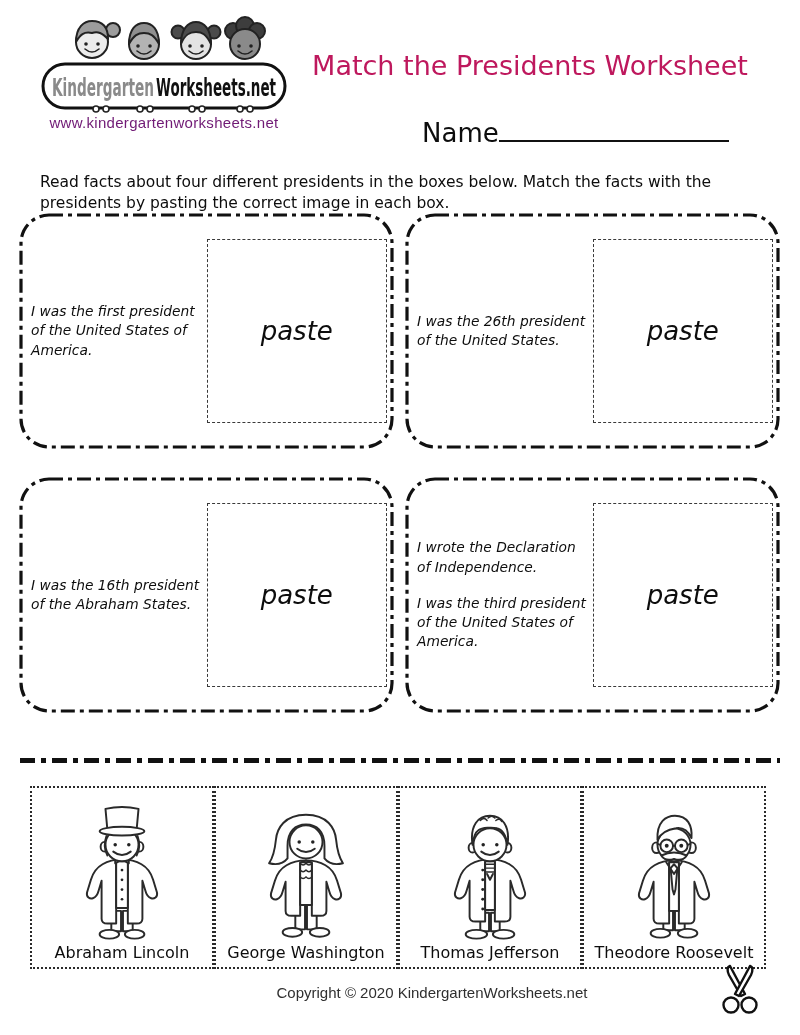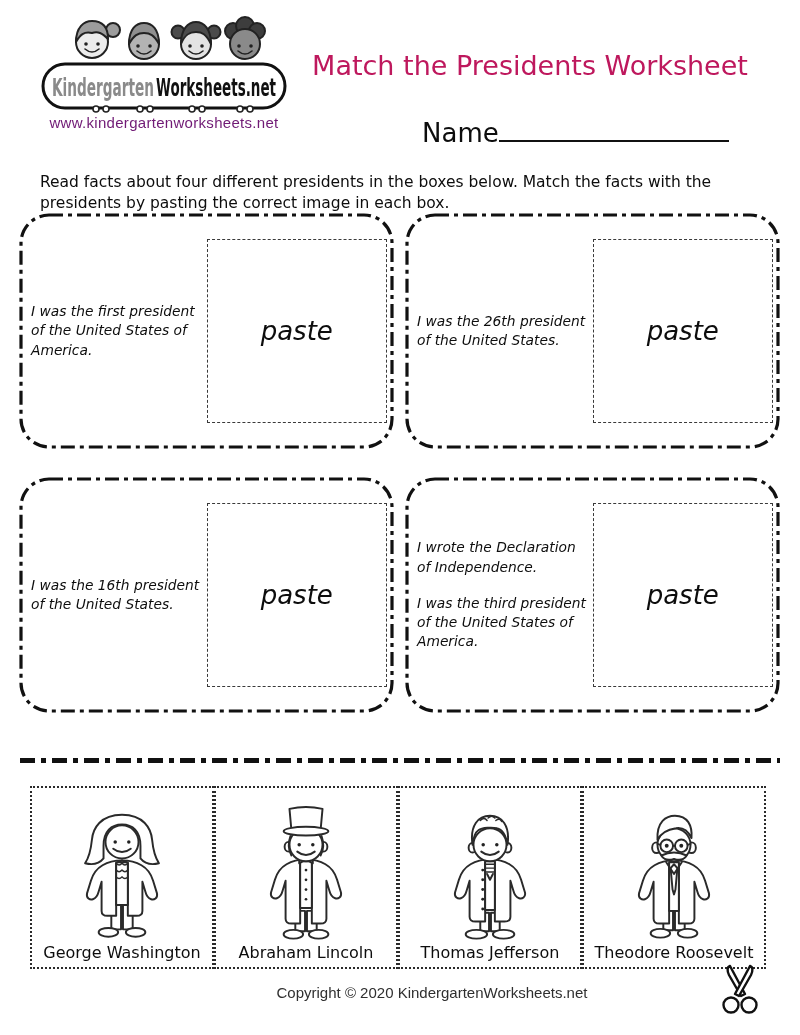--- a/index.html
+++ b/index.html
@@ -136,21 +136,21 @@
       <div class="paste-box">
         <span>paste</span>
       </div>
     </div>
 
     <div class="fact-box">
       <svg class="dash-border" width="377" height="238">
         <rect x="3" y="3" width="371" height="232" rx="28" fill="none" stroke="#111" stroke-width="3.2" stroke-dasharray="14 5 4 5"></rect>
       </svg>
       <div class="facts">
-        <p>I was the 16th president of the United States.</p>
+        <p>I was the 16th president of the Abraham States.</p>
       </div>
       <div class="paste-box">
         <span>paste</span>
       </div>
     </div>
 
     <div class="fact-box">
       <svg class="dash-border" width="377" height="238">
         <rect x="3" y="3" width="371" height="232" rx="28" fill="none" stroke="#111" stroke-width="3.2" stroke-dasharray="14 5 4 5"></rect>
       </svg>
@@ -160,43 +160,20 @@
       </div>
       <div class="paste-box">
         <span>paste</span>
       </div>
     </div>
   </div>
 
   <div class="abs divider"></div>
 
   <div class="abs presidents">
-
-    <div class="president-box">
-      <svg width="126" height="138" viewBox="0 0 120 142">
-        <g fill="#fff" stroke="#2a2a2a" stroke-width="2" stroke-linejoin="round" stroke-linecap="round">
-          <rect x="49" y="104" width="10" height="25"></rect>
-            <rect x="61" y="104" width="10" height="25"></rect>
-          <ellipse cx="46" cy="132" rx="10" ry="4.5"></ellipse>
-            <ellipse cx="74" cy="132" rx="10" ry="4.5"></ellipse>
-          <path d="M60,58 C52,58 45,60 40,63 C33,67 30,72 28,79 L24,92 C23,97 27,99 30,98 C33,97 35,94 36,90 L39,80 L39,110 C39,114 42,115 45,115 L54,115 L54,61 Z"></path>
-          <path d="M60,58 C68,58 75,60 80,63 C87,67 90,72 92,79 L96,92 C97,97 93,99 90,98 C87,97 85,94 84,90 L81,80 L81,110 C81,114 78,115 75,115 L66,115 L66,61 Z"></path>
-          <rect x="54" y="60" width="12" height="44"></rect>
-          <path d="M60,11 C38,11 30,25 29,37 C28,47 26,55 22,61 C30,63 37,61 41,56 L41,43 C41,28 49,21 60,21 C71,21 79,28 79,43 L79,56 C83,61 90,63 98,61 C94,55 92,47 91,37 C90,25 82,11 60,11 Z"></path>
-          <circle cx="60" cy="39" r="17"></circle>
-          <path d="M54,61 q3,3.5 6,0 q3,3.5 6,0 M54,68 q3,3.5 6,0 q3,3.5 6,0 M54,75 q3,3.5 6,0 q3,3.5 6,0" fill="none" stroke-width="1.5"></path>
-          <path d="M51,46 Q60,53 69,46" fill="none"></path>
-        </g>
-        <g fill="#222">
-          <circle cx="53" cy="39" r="1.8"></circle>
-            <circle cx="67" cy="39" r="1.8"></circle>
-        </g>
-      </svg>
-      <div class="president-name">George Washington</div>
-    </div>
 
     <div class="president-box">
       <svg width="126" height="138" viewBox="0 0 120 142">
         <g fill="#fff" stroke="#2a2a2a" stroke-width="2" stroke-linejoin="round" stroke-linecap="round">
           <rect x="49" y="110" width="10" height="21"></rect>
             <rect x="61" y="110" width="10" height="21"></rect>
           <ellipse cx="47" cy="134" rx="10" ry="4.5"></ellipse>
             <ellipse cx="73" cy="134" rx="10" ry="4.5"></ellipse>
           <path d="M60,57 C52,57 45,59 40,62 C33,66 30,71 28,78 L24,91 C23,96 27,98 30,97 C33,96 35,93 36,89 L39,79 L39,118 C39,122 42,123 45,123 L54,123 L54,60 Z"></path>
           <path d="M60,57 C68,57 75,59 80,62 C87,66 90,71 92,78 L96,91 C97,96 93,98 90,97 C87,96 85,93 84,89 L81,79 L81,118 C81,122 78,123 75,123 L66,123 L66,60 Z"></path>
@@ -220,20 +197,43 @@
           <circle cx="60" cy="88" r="1.4"></circle>
             <circle cx="60" cy="98" r="1.4"></circle>
         </g>
       </svg>
       <div class="president-name">Abraham Lincoln</div>
     </div>
 
     <div class="president-box">
       <svg width="126" height="138" viewBox="0 0 120 142">
         <g fill="#fff" stroke="#2a2a2a" stroke-width="2" stroke-linejoin="round" stroke-linecap="round">
+          <rect x="49" y="104" width="10" height="25"></rect>
+            <rect x="61" y="104" width="10" height="25"></rect>
+          <ellipse cx="46" cy="132" rx="10" ry="4.5"></ellipse>
+            <ellipse cx="74" cy="132" rx="10" ry="4.5"></ellipse>
+          <path d="M60,58 C52,58 45,60 40,63 C33,67 30,72 28,79 L24,92 C23,97 27,99 30,98 C33,97 35,94 36,90 L39,80 L39,110 C39,114 42,115 45,115 L54,115 L54,61 Z"></path>
+          <path d="M60,58 C68,58 75,60 80,63 C87,67 90,72 92,79 L96,92 C97,97 93,99 90,98 C87,97 85,94 84,90 L81,80 L81,110 C81,114 78,115 75,115 L66,115 L66,61 Z"></path>
+          <rect x="54" y="60" width="12" height="44"></rect>
+          <path d="M60,11 C38,11 30,25 29,37 C28,47 26,55 22,61 C30,63 37,61 41,56 L41,43 C41,28 49,21 60,21 C71,21 79,28 79,43 L79,56 C83,61 90,63 98,61 C94,55 92,47 91,37 C90,25 82,11 60,11 Z"></path>
+          <circle cx="60" cy="39" r="17"></circle>
+          <path d="M54,61 q3,3.5 6,0 q3,3.5 6,0 M54,68 q3,3.5 6,0 q3,3.5 6,0 M54,75 q3,3.5 6,0 q3,3.5 6,0" fill="none" stroke-width="1.5"></path>
+          <path d="M51,46 Q60,53 69,46" fill="none"></path>
+        </g>
+        <g fill="#222">
+          <circle cx="53" cy="39" r="1.8"></circle>
+            <circle cx="67" cy="39" r="1.8"></circle>
+        </g>
+      </svg>
+      <div class="president-name">George Washington</div>
+    </div>
+
+    <div class="president-box">
+      <svg width="126" height="138" viewBox="0 0 120 142">
+        <g fill="#fff" stroke="#2a2a2a" stroke-width="2" stroke-linejoin="round" stroke-linecap="round">
           <rect x="50" y="112" width="9" height="19"></rect>
             <rect x="61" y="112" width="9" height="19"></rect>
           <ellipse cx="46" cy="134" rx="11" ry="4.5"></ellipse>
             <ellipse cx="74" cy="134" rx="11" ry="4.5"></ellipse>
           <path d="M60,57 C52,57 45,59 40,62 C33,66 30,71 28,78 L24,91 C23,96 27,98 30,97 C33,96 35,93 36,89 L39,79 L39,116 C39,120 42,121 45,121 L55,121 L55,60 Z"></path>
           <path d="M60,57 C68,57 75,59 80,62 C87,66 90,71 92,78 L96,91 C97,96 93,98 90,97 C87,96 85,93 84,89 L81,79 L81,116 C81,120 78,121 75,121 L65,121 L65,60 Z"></path>
           <rect x="55" y="59" width="10" height="50"></rect>
           <path d="M55,62 h10 M55,66 h10 M55,70 h10" fill="none" stroke-width="1.5"></path>
           <path d="M57,72 L60,78 L63,72" fill="none"></path>
           <ellipse cx="42" cy="45" rx="4" ry="5"></ellipse>

